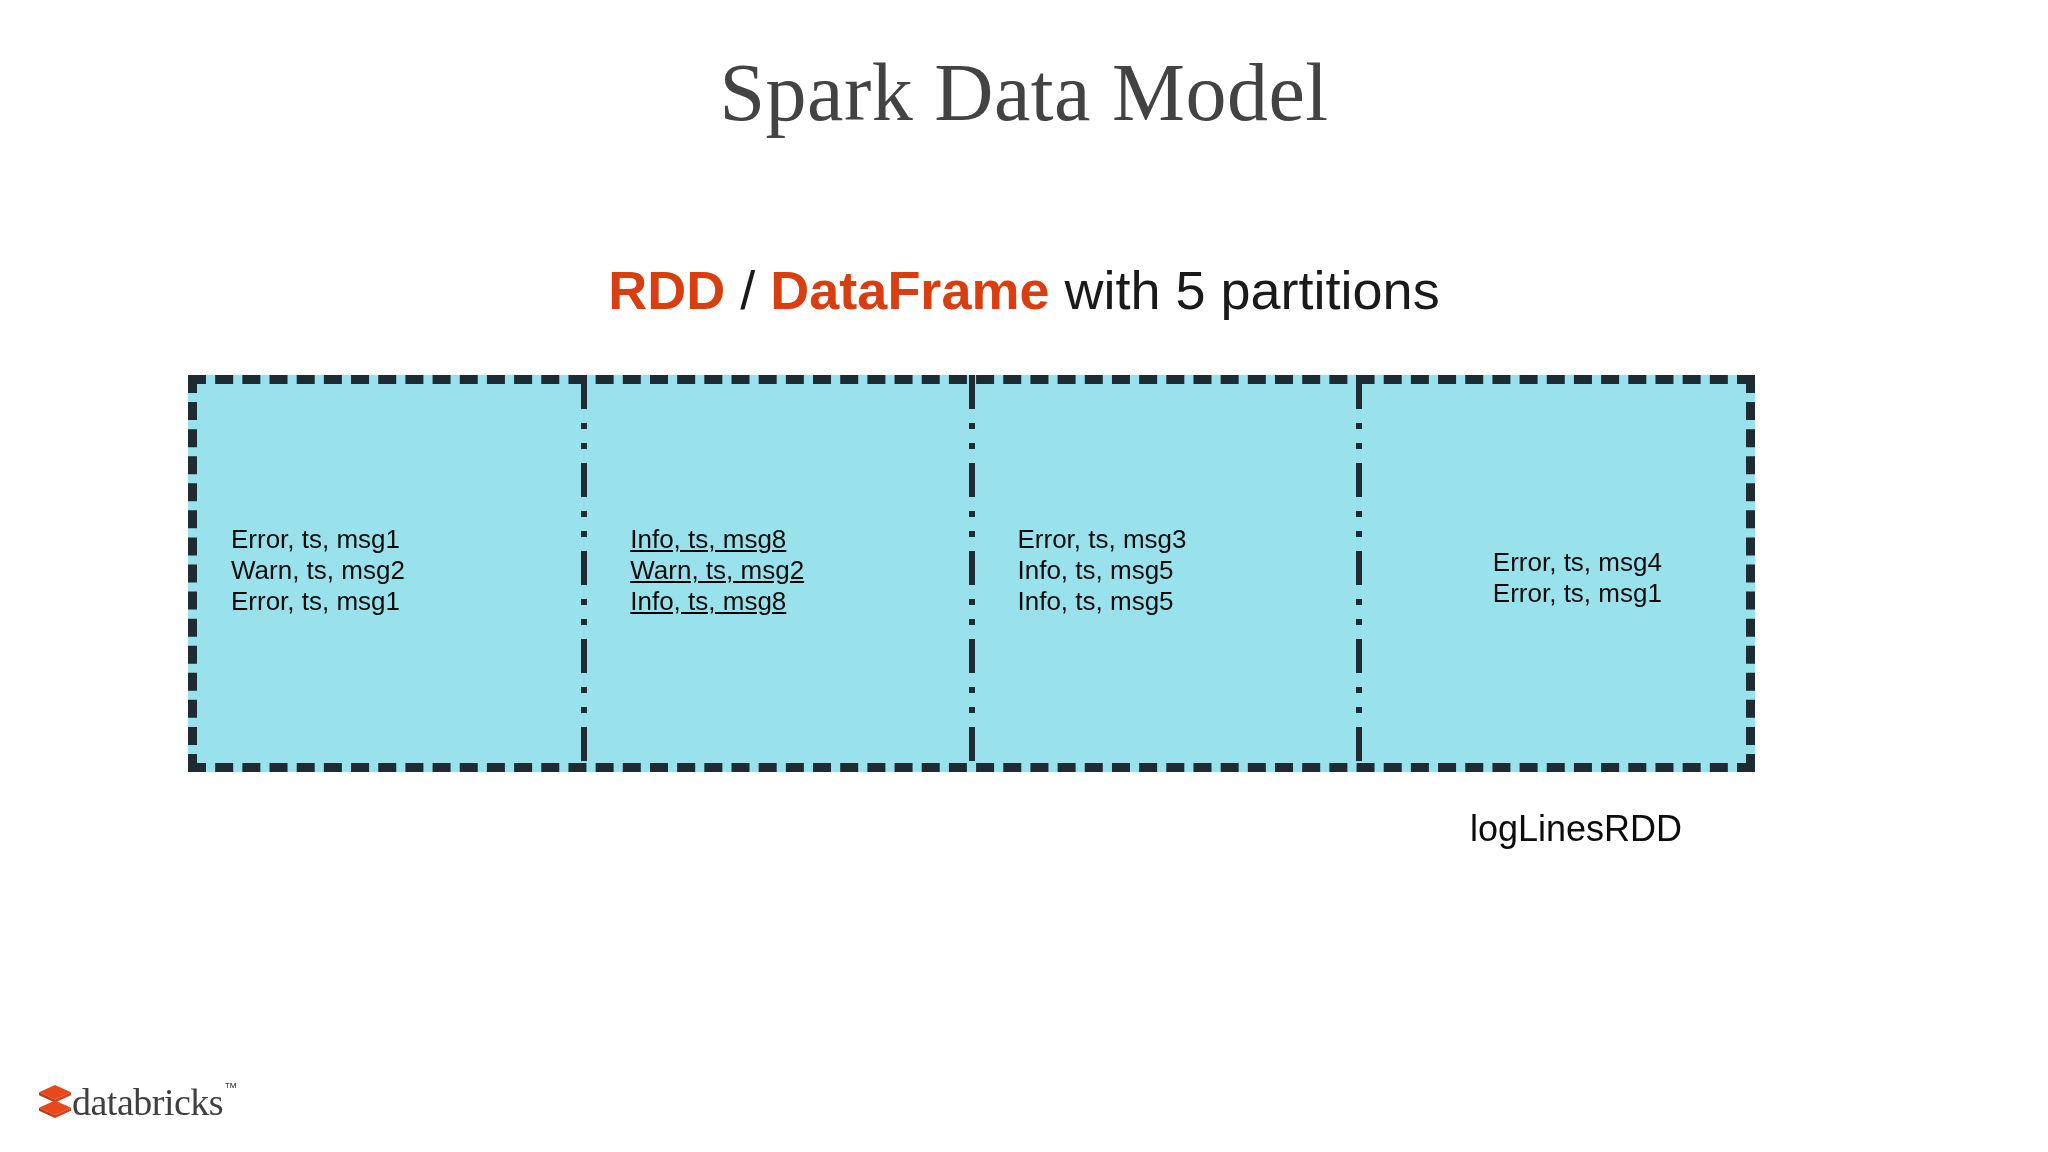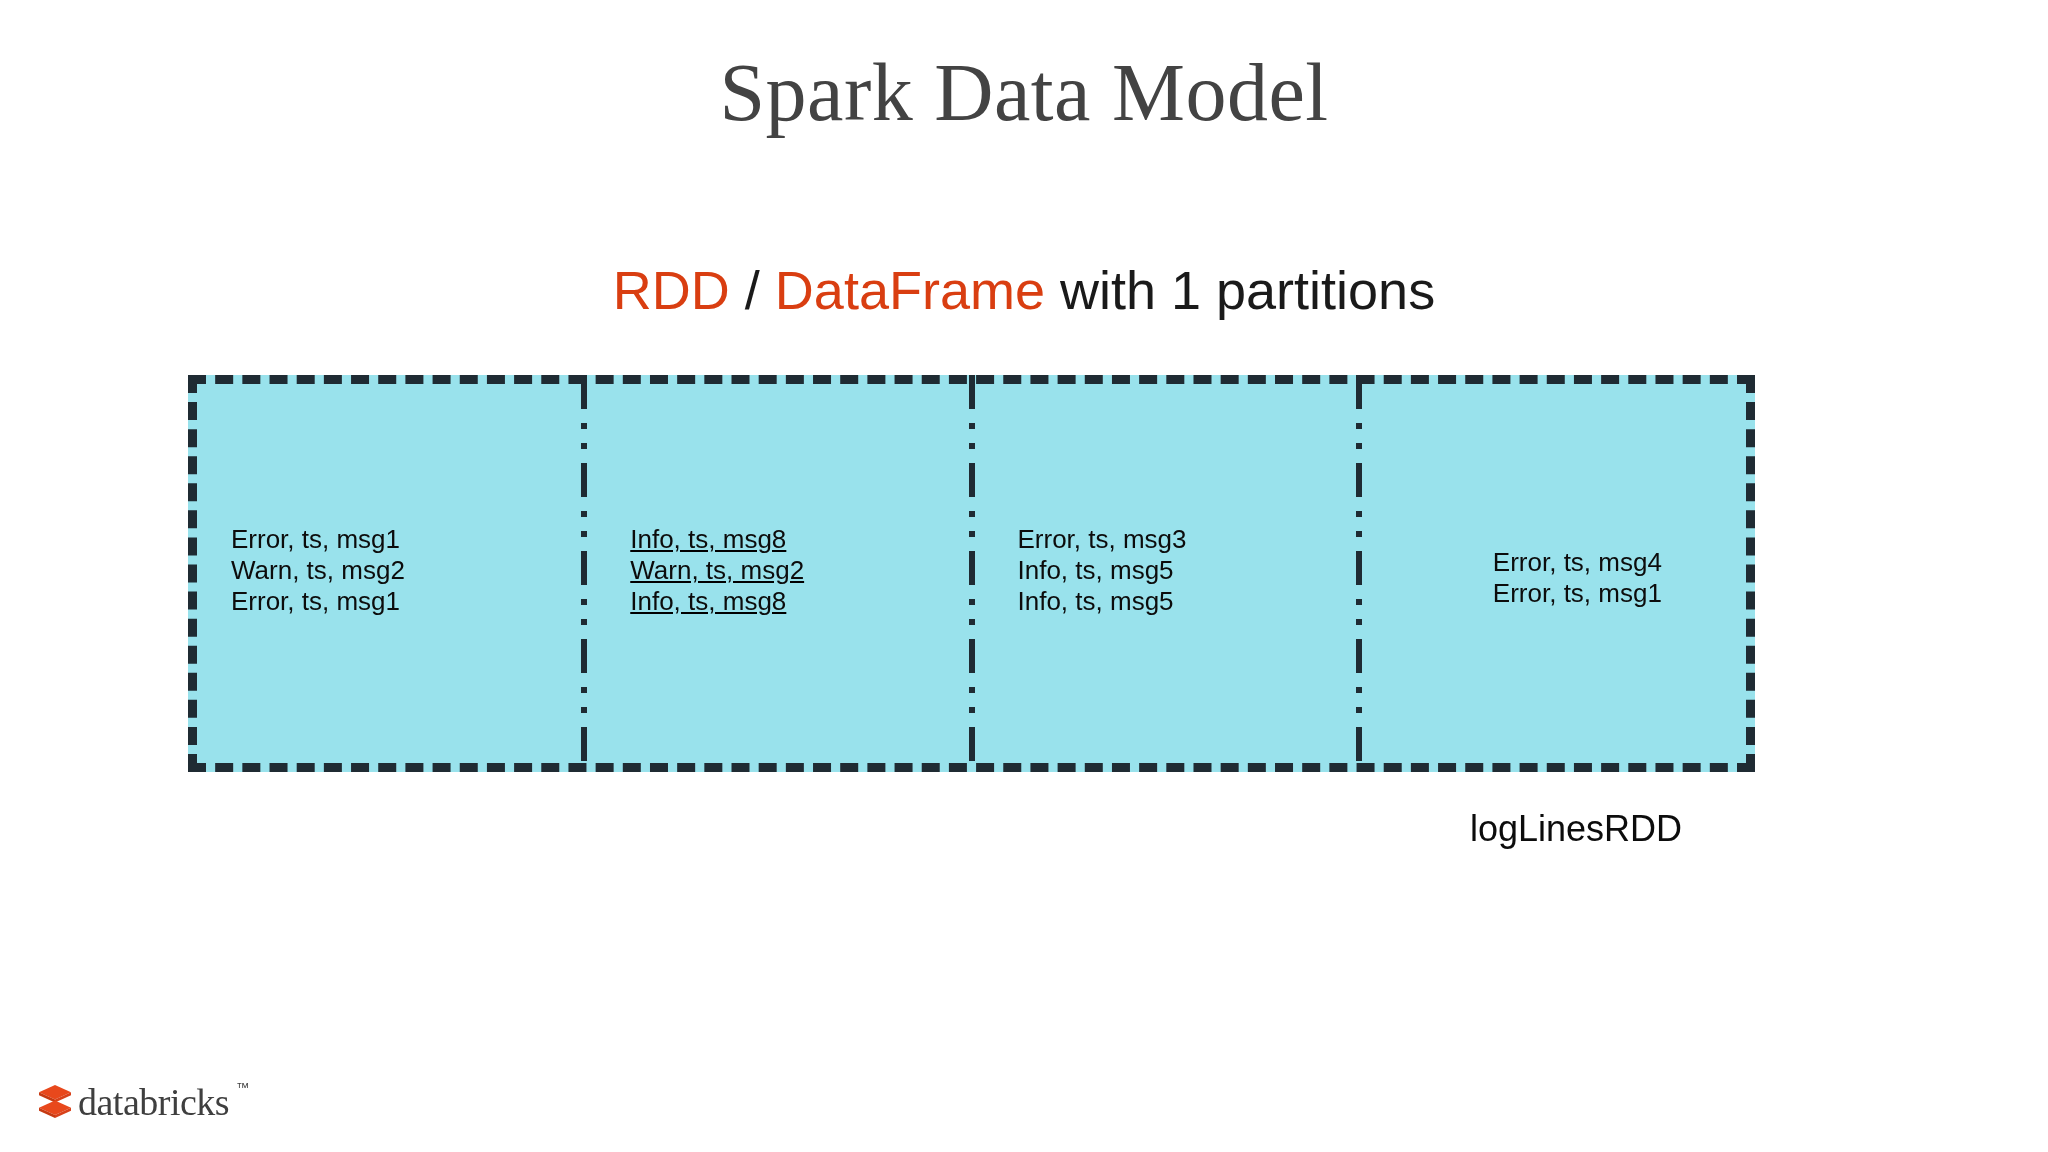--- a/index.html
+++ b/index.html
@@ -40,20 +40,21 @@
     text-align: center;
     font-family: "Liberation Sans", sans-serif;
     font-size: 54px;
     font-weight: 400;
     color: #1a1a1a;
     line-height: 1.05;
     white-space: nowrap;
   }
   #slide-subtitle .accent {
     color: #d93e11;
+    font-weight: bold;
   }
   #slide-subtitle .sep {
     color: #1a1a1a;
   }
 
   
   #rdd-box {
     position: absolute;
     left: 188px;
     top: 375px;
@@ -125,21 +126,20 @@
   }
 
   
   #databricks-logo {
     position: absolute;
     left: 38px;
     top: 1082px;
     display: flex;
     flex-direction: row;
     align-items: center;
-    gap: 6px;
   }
   #databricks-mark {
     width: 34px;
     height: 36px;
     position: relative;
     flex: 0 0 auto;
   }
   #databricks-wordmark {
     font-family: "Liberation Serif", serif;
     font-size: 38px;
@@ -157,21 +157,21 @@
     position: relative;
     top: -14px;
     left: 1px;
   }
 </style>
 </head>
 <body>
 
 <div id="slide-title">Spark Data Model</div>
 
-<div id="slide-subtitle"><span class="accent">RDD</span><span class="sep"> / </span><span class="accent">DataFrame</span><span class="sep"> with 1 partitions</span></div>
+<div id="slide-subtitle"><span class="accent">RDD</span><span class="sep"> / </span><span class="accent">DataFrame</span><span class="sep"> with 5 partitions</span></div>
 
 <div id="rdd-box">
 
   <div class="partition p1">
     <div class="partition-lines">
       <div class="log-line">Error, ts, msg1</div>
       <div class="log-line">Warn, ts, msg2</div>
       <div class="log-line">Error, ts, msg1</div>
     </div>
   </div>

